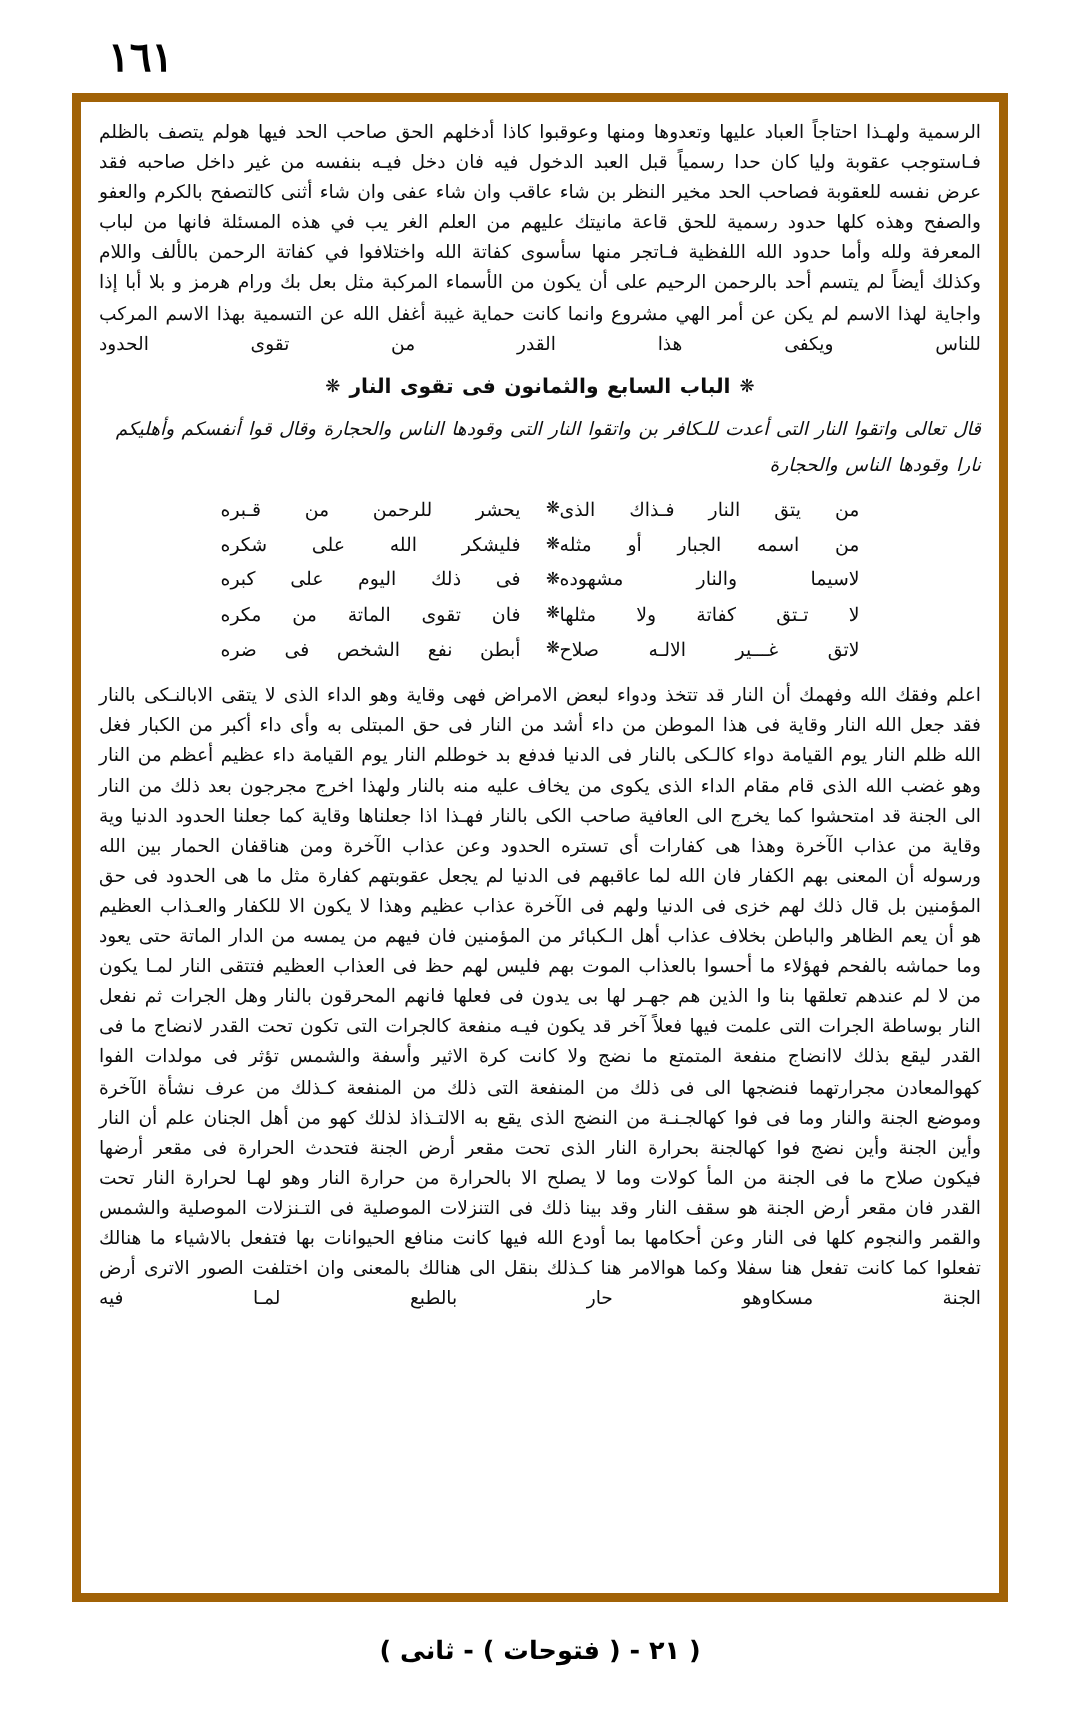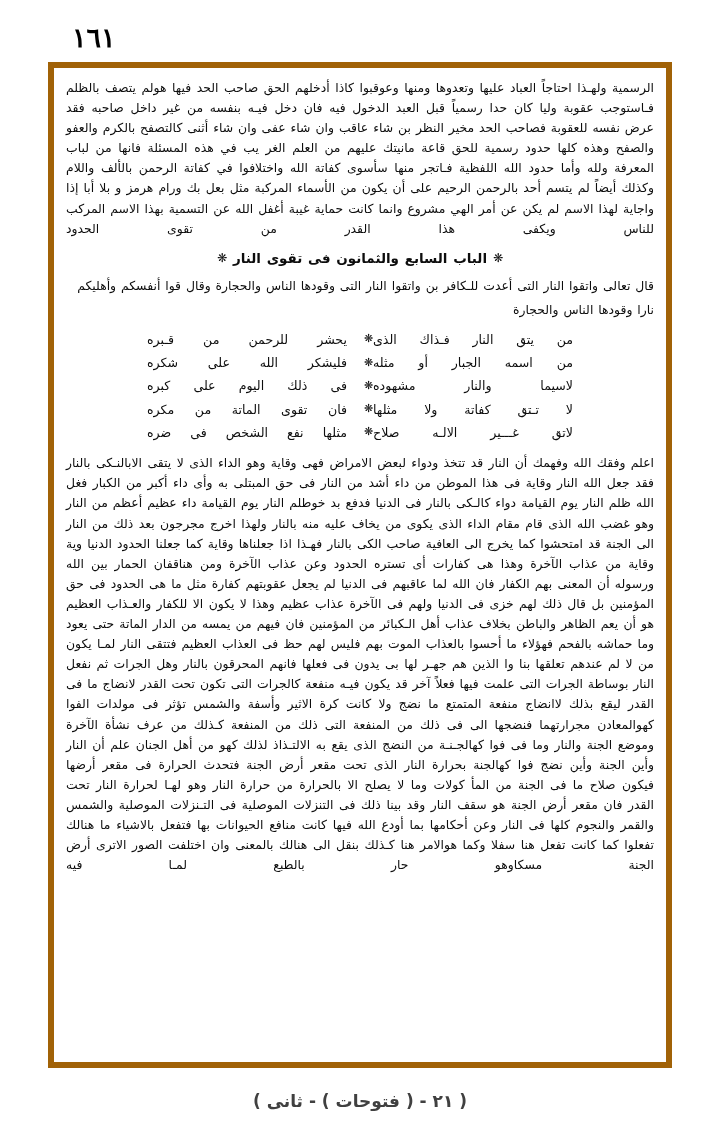--- a/index.html
+++ b/index.html
@@ -109,34 +109,35 @@
     width: 26px;
     text-align: center;
     font-size: 11px;
   }
 
   .quote-para {
     margin: 2px 0 4px 0;
     direction: rtl;
     text-align: justify;
     text-align-last: right;
+    font-style: italic;
   }
 
   
   .footer {
     position: absolute;
     left: 0;
     right: 0;
     bottom: 32px;
     text-align: center;
     font-family: "DejaVu Sans", sans-serif;
     font-size: 17px;
     font-weight: bold;
     direction: rtl;
-    color: #404040;
+    color: #000000;
   }
 
   .footer-inner {
     display: inline-block;
     letter-spacing: 1px;
   }
 </style>
 </head>
 <body>
 
@@ -173,21 +174,21 @@
           <span class="hemistich">فى ذلك اليوم على كبره</span>
         </div>
         <div class="verse-line">
           <span class="hemistich">لا تـتق  كفاتة ولا مثلها</span>
           <span class="verse-sep">❋</span>
           <span class="hemistich">فان تقوى الماتة من مكره</span>
         </div>
         <div class="verse-line">
           <span class="hemistich">لاتق غـــير الالـه صلاح</span>
           <span class="verse-sep">❋</span>
-          <span class="hemistich">مثلها نفع الشخص فى ضره</span>
+          <span class="hemistich">أبطن نفع الشخص فى ضره</span>
         </div>
       </div>
 
       <p class="para">اعلم وفقك الله وفهمك أن النار قد تتخذ ودواء لبعض الامراض فهى وقاية وهو الداء الذى لا يتقى الابالنـكى بالنار فقد جعل الله النار وقاية فى هذا الموطن من داء أشد من النار فى حق المبتلى به وأى داء أكبر من الكبار فغل الله ظلم النار يوم القيامة دواء كالـكى بالنار فى الدنيا فدفع بد خوطلم النار يوم القيامة داء عظيم أعظم من النار وهو غضب الله الذى قام مقام الداء الذى يكوى من يخاف عليه منه بالنار ولهذا اخرج مجرجون بعد ذلك من النار الى الجنة قد امتحشوا كما يخرج الى العافية صاحب الكى بالنار فهـذا اذا جعلناها وقاية كما جعلنا الحدود الدنيا وية وقاية من عذاب الآخرة وهذا هى كفارات أى تستره الحدود وعن عذاب الآخرة ومن هناقفان الحمار بين الله ورسوله أن المعنى بهم الكفار فان الله لما عاقبهم فى الدنيا لم يجعل عقوبتهم كفارة  مثل ما هى الحدود فى حق المؤمنين بل قال  ذلك لهم خزى فى الدنيا ولهم فى الآخرة عذاب عظيم  وهذا لا يكون الا للكفار والعـذاب العظيم هو أن يعم الظاهر والباطن بخلاف عذاب أهل الـكبائر من المؤمنين فان فيهم من يمسه من الدار الماتة حتى يعود وما حماشه بالفحم فهؤلاء ما أحسوا بالعذاب الموت بهم فليس لهم حظ فى العذاب العظيم فتتقى النار لمـا يكون من لا لم عندهم تعلقها بنا وا الذين هم جهـر لها بى يدون فى فعلها فانهم المحرقون بالنار وهل الجرات ثم نفعل النار بوساطة الجرات التى علمت فيها فعلاً آخر قد يكون فيـه منفعة كالجرات التى تكون تحت القدر لانضاج ما فى القدر ليقع بذلك لاانضاج منفعة المتمتع ما نضج  ولا كانت كرة الاثير وأسفة والشمس تؤثر فى مولدات الفوا كهوالمعادن مجرارتهما فنضجها الى فى ذلك من المنفعة التى ذلك من المنفعة كـذلك من عرف نشأة الآخرة وموضع الجنة والنار وما فى فوا كهالجـنـة من النضج الذى يقع به الالتـذاذ لذلك كهو من أهل الجنان علم أن النار وأين الجنة وأين نضج  فوا كهالجنة بحرارة النار الذى تحت مقعر أرض الجنة فتحدث الحرارة فى مقعر أرضها فيكون صلاح ما فى الجنة من المأ كولات وما لا يصلح الا بالحرارة من حرارة النار وهو لهـا لحرارة النار تحت القدر فان مقعر أرض الجنة هو سقف النار وقد بينا ذلك فى التنزلات الموصلية فى التـنزلات الموصلية والشمس والقمر والنجوم كلها فى النار وعن أحكامها بما أودع الله فيها  كانت منافع الحيوانات بها  فتفعل بالاشياء ما هنالك تفعلوا  كما كانت تفعل هنا سفلا وكما هوالامر هنا كـذلك بنقل الى هنالك بالمعنى وان اختلفت الصور الاترى أرض الجنة مسكاوهو حار بالطبع لمـا فيه</p>
 
     </div>
   </div>
 
   <div class="footer">
     <span class="footer-inner">( ٢١ - ( فتوحات ) - ثانى )</span>

